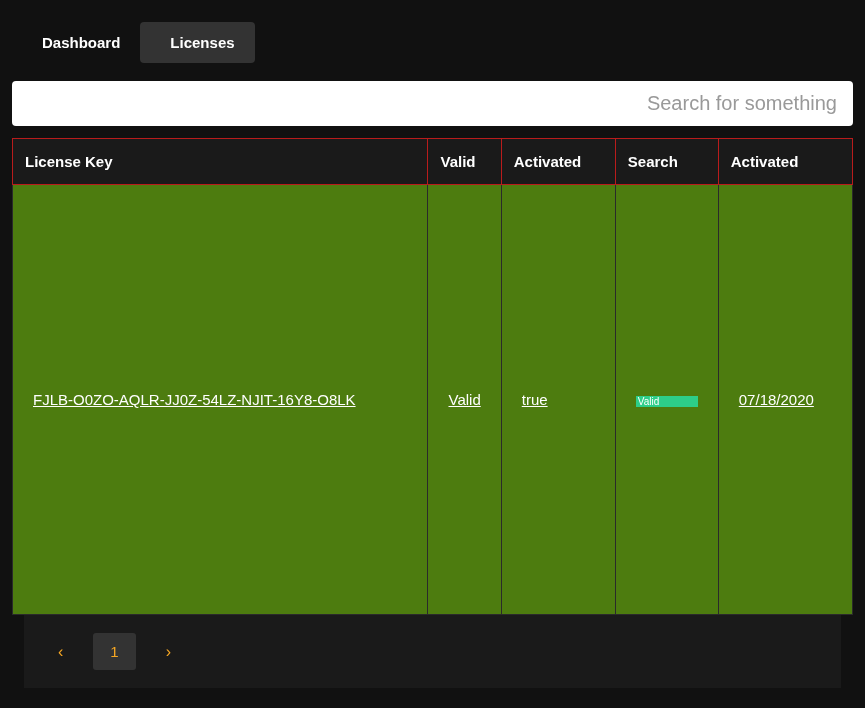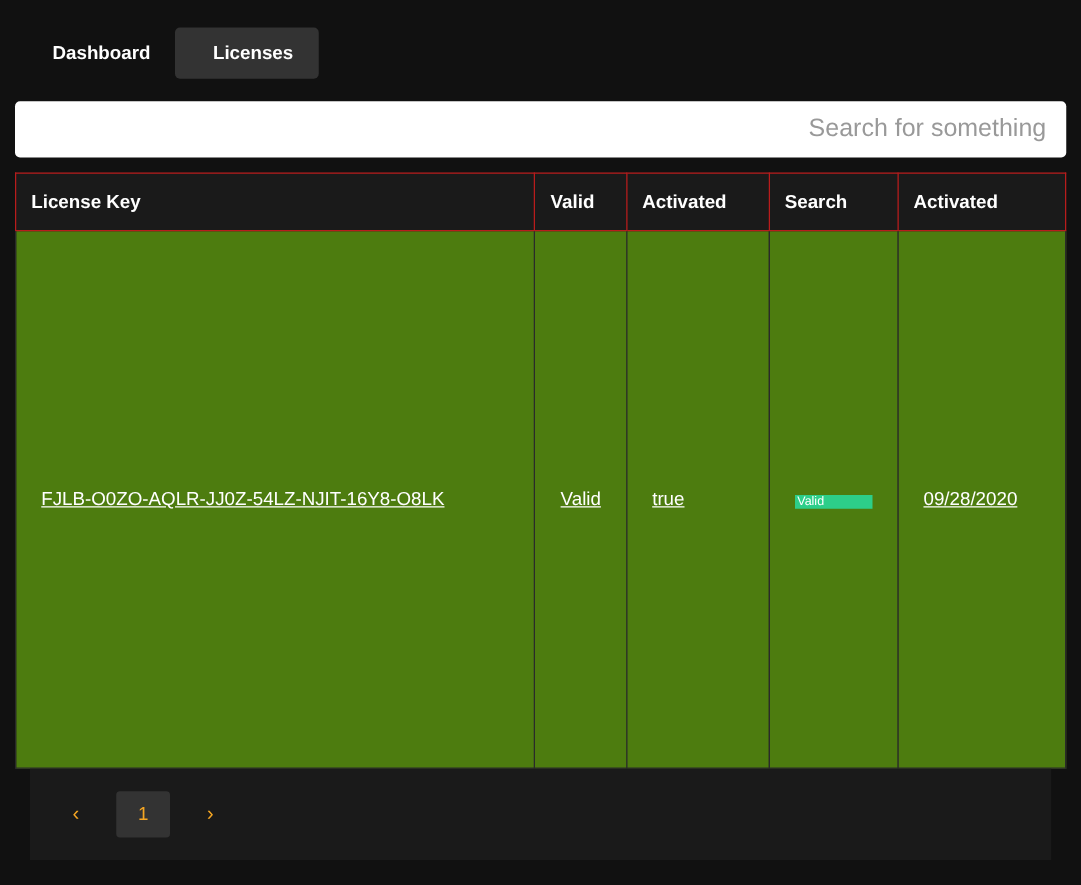--- a/index.html
+++ b/index.html
@@ -142,21 +142,21 @@
       </tr>
     </thead>
     <tbody>
       <tr class="data-row">
         <td>FJLB-O0ZO-AQLR-JJ0Z-54LZ-NJIT-16Y8-O8LK</td>
         <td>Valid</td>
         <td>true</td>
         <td>
           <span class="status-badge">Valid</span>
         </td>
-        <td>09/28/2020</td>
+        <td>07/18/2020</td>
       </tr>
     </tbody>
   </table>
   <div class="pagination">
     <button class="page-arrow">‹</button>
     <button class="page-number">1</button>
     <button class="page-arrow">›</button>
   </div>
 </div>
 

